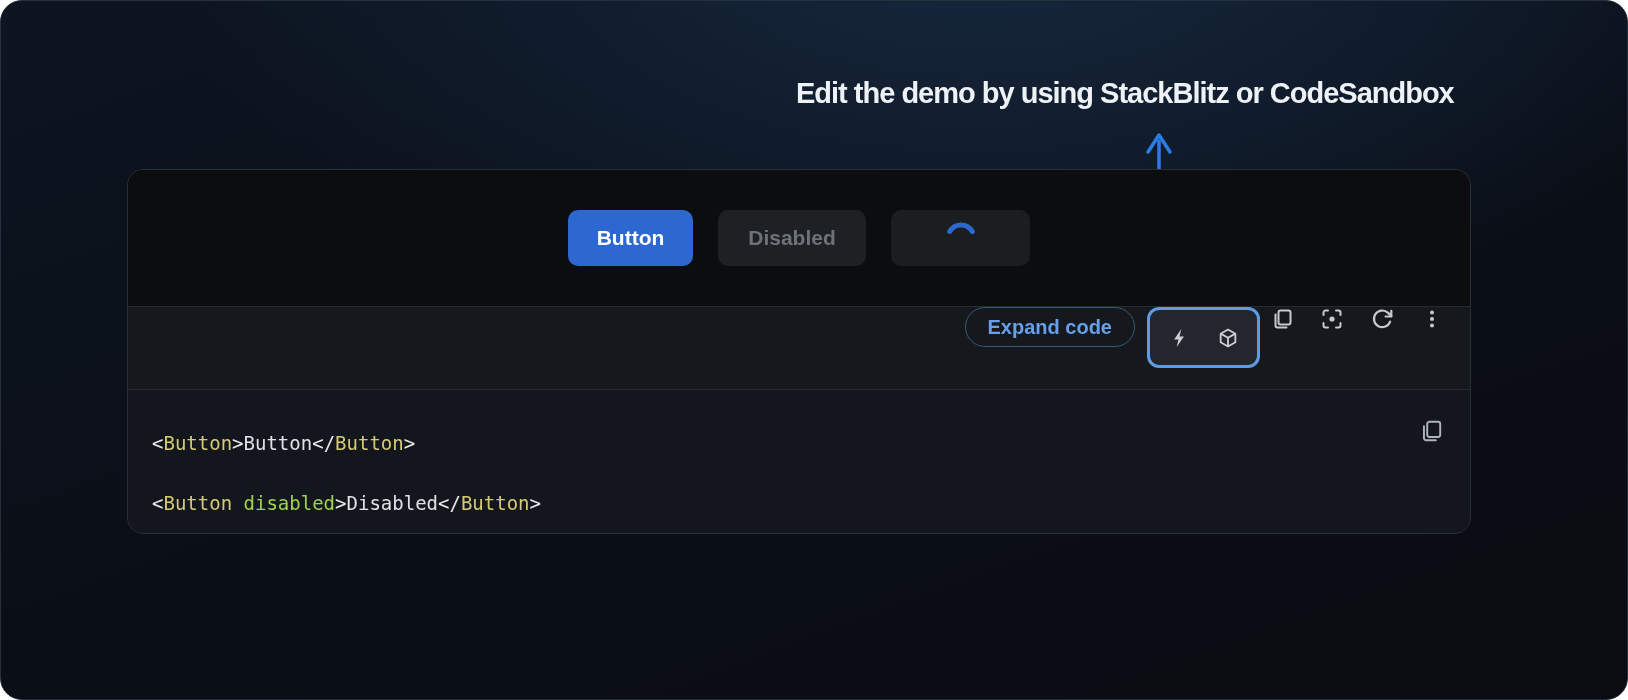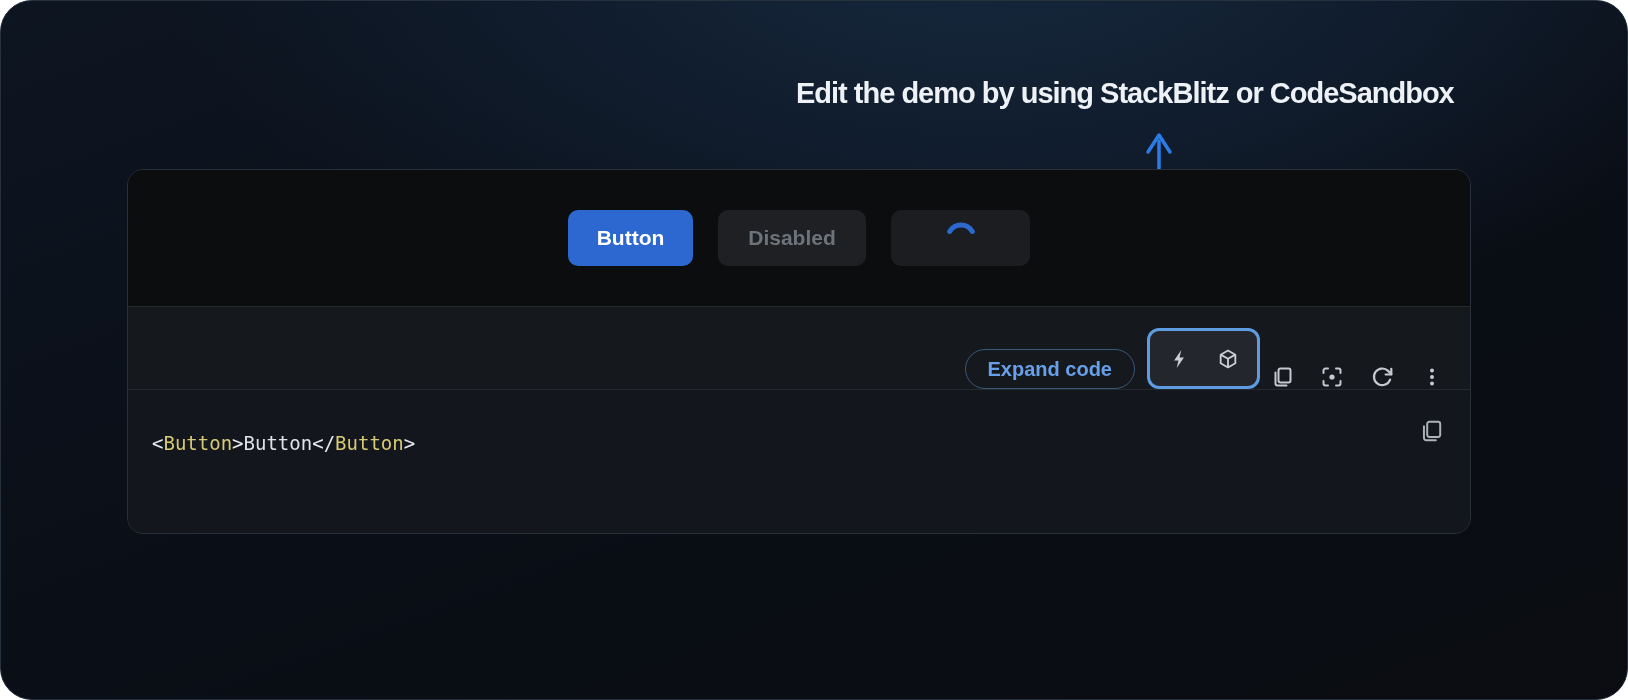--- a/index.html
+++ b/index.html
@@ -1,20 +1,20 @@
 <!DOCTYPE html>
 <html><head>
 <meta charset="utf-8">
 <style>
   html,body{margin:0;padding:0;background:#ffffff;}
   *{box-sizing:border-box;}
   .screen{
     position:relative;
     width:1628px;height:700px;
-    border-radius:32px;
+    border-radius:22px;
     overflow:hidden;
     font-family:"Liberation Sans",sans-serif;
     background:
       radial-gradient(1100px 560px at 60% -10%, #17293f 0%, #101c2c 42%, rgba(10,14,20,0) 75%),
       linear-gradient(160deg, #0d1521 0%, #0a0e16 55%, #0a0c11 100%);
     background-color:#0a0c11;
     border:1px solid #27313e;
   }
   
   .annotation{
@@ -42,21 +42,21 @@
     display:flex;align-items:center;justify-content:center;
     cursor:pointer;
   }
   .btn-primary{width:125px;background:#2c68cf;color:#ffffff;}
   .btn-disabled{width:148px;background:#1e2023;color:#6d737b;cursor:not-allowed;}
   .btn-loading{width:139px;background:#1b1d20;color:#6d737b;}
   .spinner{display:block;}
   .toolbar{
     height:84px;flex:0 0 84px;background:#15181d;
     border-top:1px solid #252a31;border-bottom:1px solid #252a31;
-    display:flex;align-items:flex-end;justify-content:flex-end;
+    display:flex;align-items:flex-start;justify-content:flex-end;
     padding-right:26px;
   }
   .expand-pill{
     height:40px;padding:0 22px;border-radius:20px;
     border:1.5px solid #3a5878;background:transparent;
     color:#67a0e8;font-size:20px;font-weight:700;
     font-family:"Liberation Sans",sans-serif;
     display:flex;align-items:center;cursor:pointer;
     margin-right:12px;white-space:nowrap;
   }
@@ -162,20 +162,21 @@
             <circle cx="12" cy="5.5" r="2"></circle>
             <circle cx="12" cy="12" r="2"></circle>
             <circle cx="12" cy="18.5" r="2"></circle>
           </svg>
         </button>
       </div>
     </div>
 
     <div class="code-area">
       <div class="code-line"><span class="tok-punc">&lt;</span><span class="tok-tag">Button</span><span class="tok-attr"></span><span class="tok-punc">&gt;</span><span class="tok-text">Button</span><span class="tok-punc">&lt;/</span><span class="tok-tag">Button</span><span class="tok-punc">&gt;</span></div>
+      <div class="code-line"><span class="tok-punc">&lt;</span><span class="tok-tag">Button</span><span class="tok-attr"> disabled</span><span class="tok-punc">&gt;</span><span class="tok-text">Disabled</span><span class="tok-punc">&lt;/</span><span class="tok-tag">Button</span><span class="tok-punc">&gt;</span></div>
 
       <button class="code-copy">
         <svg width="26" height="26" viewBox="0 0 24 24" fill="none" stroke="currentColor" stroke-width="1.8" stroke-linecap="round" stroke-linejoin="round">
           <rect x="8.5" y="3.5" width="12" height="14" rx="2"></rect>
           <path d="M16.5 20.5h-9a2 2 0 0 1-2-2v-11"></path>
         </svg>
       </button>
     </div>
 
   </div>

